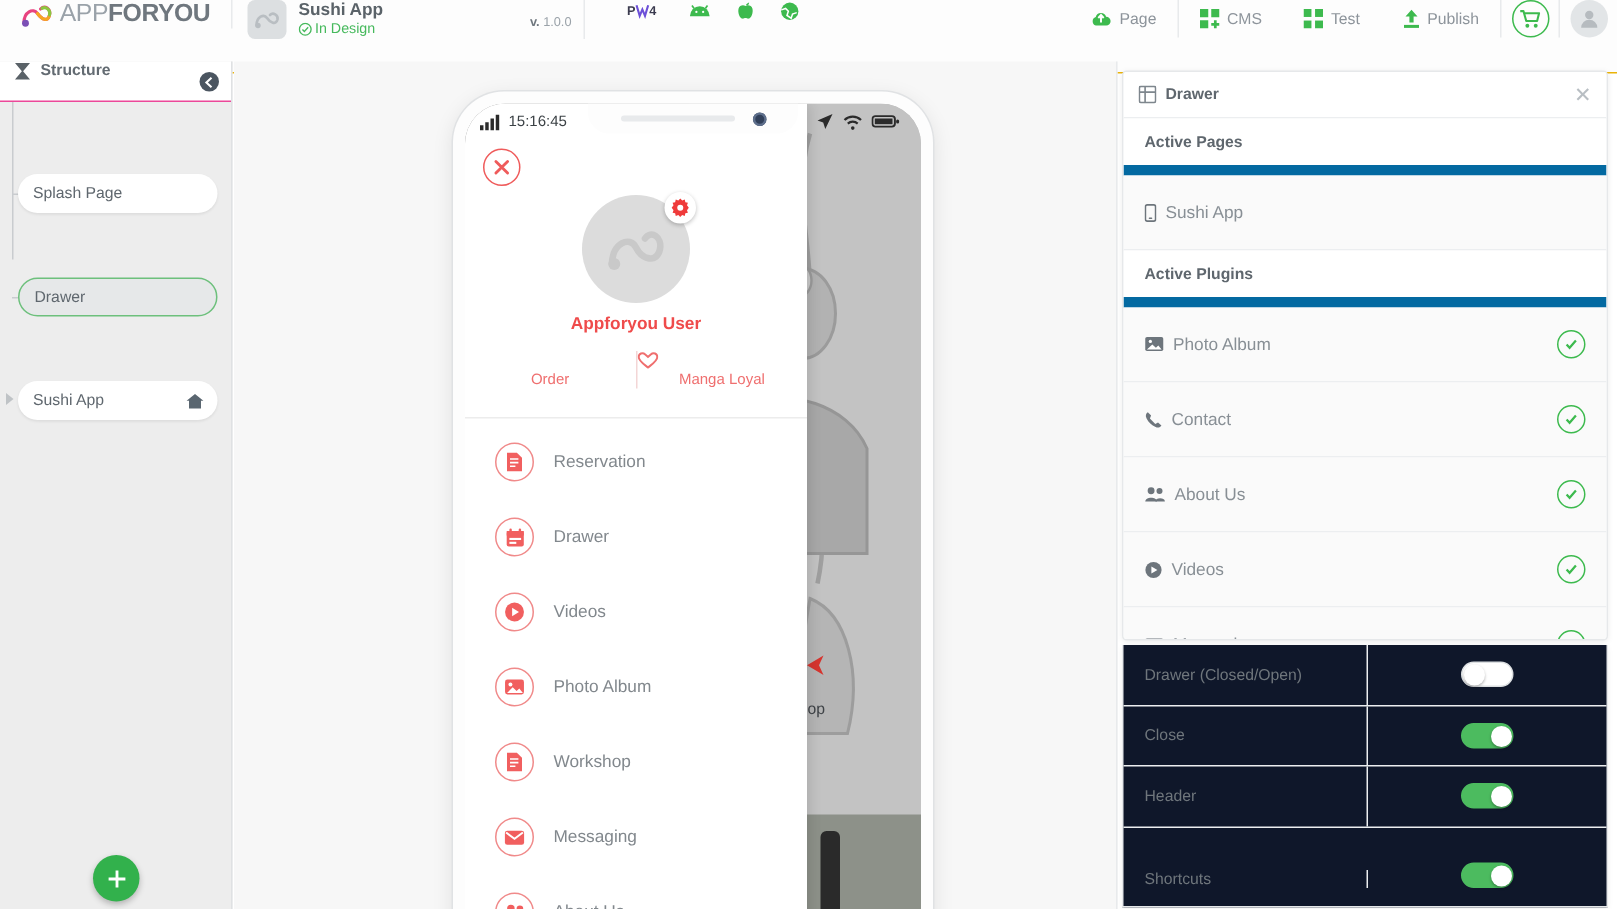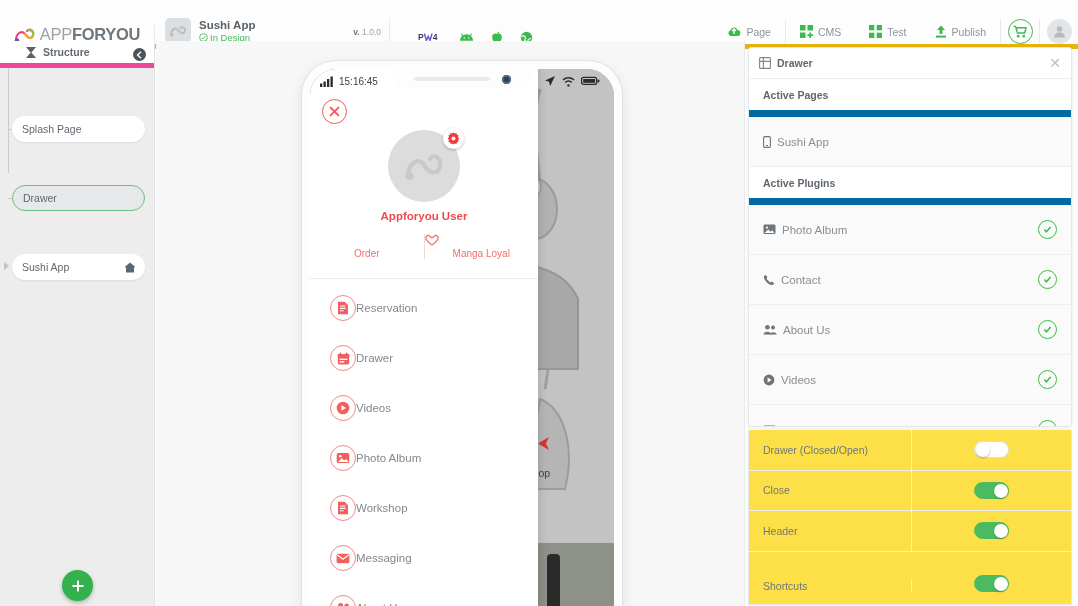--- a/index.html
+++ b/index.html
@@ -8,22 +8,22 @@
     font-family: "Liberation Sans", sans-serif;
     background: #ffffff;
     overflow: hidden;
   }
   .app { position: relative; width: 1078px; height: 606px; }
 
   
   .topbar {
     position: absolute; top: 0; left: 0; width: 1078px; height: 49px;
     background: #fdfdfd;
-    border-bottom: 5px solid #eab308;
-    display: flex; align-items: flex-end;
+    border-bottom: 1px solid #eab308;
+    display: flex; align-items: flex-start;
   }
   .brand {
     width: 155px; display: flex; align-items: center; justify-content: center;
     border-right: 1px solid #e8eaec; gap: 4px;
   }
   .brand-logo { width: 22px; height: 16px; position: relative; }
   .brand-text { font-size: 16.5px; letter-spacing: -0.3px; color: #9aa2a9; }
   .brand-text b { color: #6f777e; font-weight: bold; }
 
   .appinfo {
@@ -67,22 +67,22 @@
     width: 25px; height: 25px; border-radius: 50%; background: #e2e5e7;
     display: flex; align-items: center; justify-content: center;
   }
 
   
   .sidebar {
     position: absolute; top: 41px; left: 0; width: 155px; height: 565px;
     background: #ededed; border-right: 1px solid #dfe1e3;
   }
   .sb-head {
-    height: 27px; background: #ffffff; display: flex; align-items: center;
-    padding-left: 25px; gap: 6px; border-bottom: 5px solid #ec4899;
+    height: 27px; background: #ffffff; display: flex; align-items: flex-start;
+    padding-left: 9px; gap: 6px; border-bottom: 1px solid #ec4899;
     position: relative;
   }
   .sb-head-title { font-size: 10.5px; color: #636b72; font-weight: bold; }
   .sb-collapse {
     position: absolute; right: 8px; top: 7px; width: 13px; height: 13px;
     border-radius: 50%; background: #4b5560; color: #fff; font-size: 9px;
     display: flex; align-items: center; justify-content: center; cursor: pointer;
   }
   .sb-tree { position: relative; padding-top: 7px; }
   .tree-line {
@@ -199,21 +199,21 @@
   .dr-shortcuts {
     margin-top: 12px; display: flex; border-bottom: 1px solid #ececec; padding-bottom: 19px;
   }
   .dr-sc { flex: 1; text-align: center; font-size: 10px; color: #ef6f6f; cursor: pointer; }
   .dr-sc.divider { border-left: 1px solid #f3d6d6; }
   .dr-sc .hrt { display: block; color: #ef6f6f; font-size: 12px; margin-bottom: 2px; }
   .dr-sc.plain { padding-top: 14px; }
 
   .dr-menu { padding-top: 4px; }
   .dr-row {
-    height: 50px; display: flex; align-items: center; padding-left: 20px;
+    height: 50px; display: flex; align-items: center; gap: 13px; padding-left: 20px;
     cursor: pointer;
   }
   .dr-ic {
     width: 26px; height: 26px; border-radius: 50%; border: 1.3px solid #f08a8a;
     display: flex; align-items: center; justify-content: center; flex: none;
     color: #f15f5f;
   }
   .dr-lbl { font-size: 11.5px; color: #82888d; }
 
   
@@ -243,21 +243,21 @@
   .rp-item-lbl { font-size: 11.5px; color: #888f95; }
   .rp-check {
     margin-left: auto; width: 19px; height: 19px; border-radius: 50%;
     border: 1.3px solid #3dba4e; display: flex; align-items: center;
     justify-content: center; color: #3dba4e; font-size: 10px;
   }
 
   
   .ttable {
     position: absolute; left: 748px; top: 430px; width: 324px; height: 175px;
-    background: #fde047; border: 1px solid #e6e8ea; border-top: none;
+    background: #0f172a; border: 1px solid #e6e8ea; border-top: none;
     box-shadow: 0 1px 4px rgba(0,0,0,0.06);
   }
   .trow { display: flex; height: 40.5px; border-bottom: 1px solid #eceef0; }
   .trow:last-child { border-bottom: none; align-items: flex-end; }
   .tcell-l {
     width: 163px; display: flex; align-items: center; padding-left: 14px;
     font-size: 10.5px; color: #6f767c; border-right: 1px solid #eceef0;
   }
   .tcell-r { flex: 1; display: flex; align-items: center; justify-content: center; }
   .tog {

